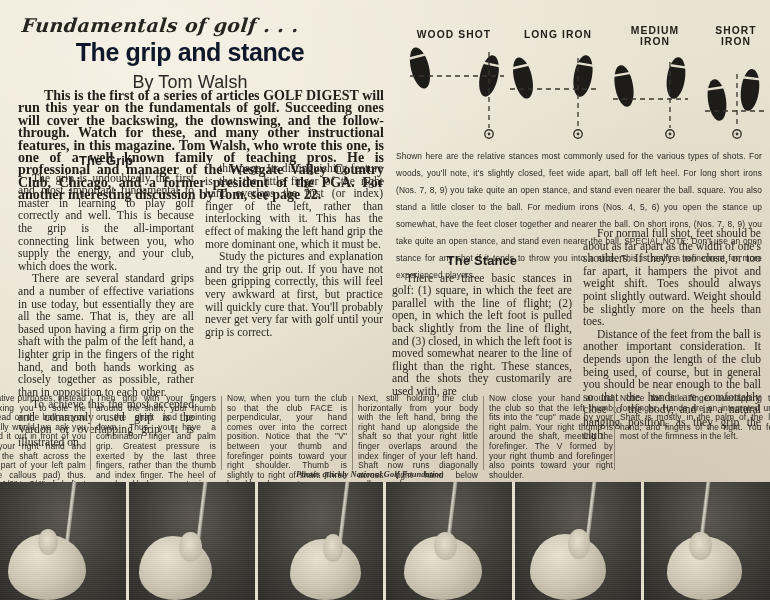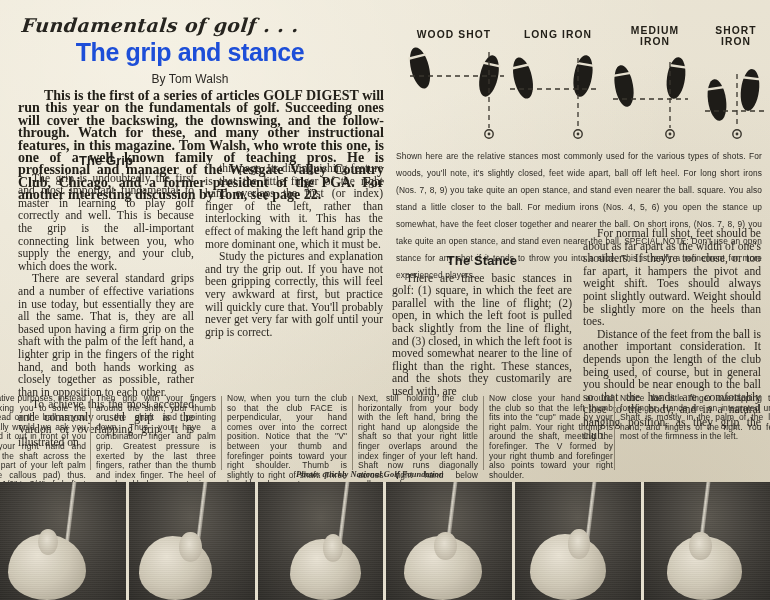--- a/index.html
+++ b/index.html
@@ -28,27 +28,27 @@
     font-style:italic;font-weight:700;
     font-size:19px;letter-spacing:.4px;
     color:#26241f;
     transform:skewX(-6deg);
   }
   .headline{
     position:absolute;left:0;right:390px;top:38px;
     text-align:center;
     font-family:"Liberation Sans",sans-serif;
     font-weight:700;font-size:25px;letter-spacing:-.4px;
-    color:#1d4ed8;
+    color:#0f172a;
   }
   .byline{
     position:absolute;left:0;right:390px;top:72px;
     text-align:center;
     font-family:"Liberation Sans",sans-serif;
-    font-size:12px;color:#2c2925;letter-spacing:.1px;
+    font-size:18px;color:#2c2925;letter-spacing:.1px;
   }
   .standfirst{
     position:absolute;left:18px;width:366px;top:90px;
     font-family:"Liberation Serif",serif;
     font-weight:700;font-size:14px;line-height:12.4px;
     text-align:justify;color:#232019;
     text-indent:26px;
   }
 
   

